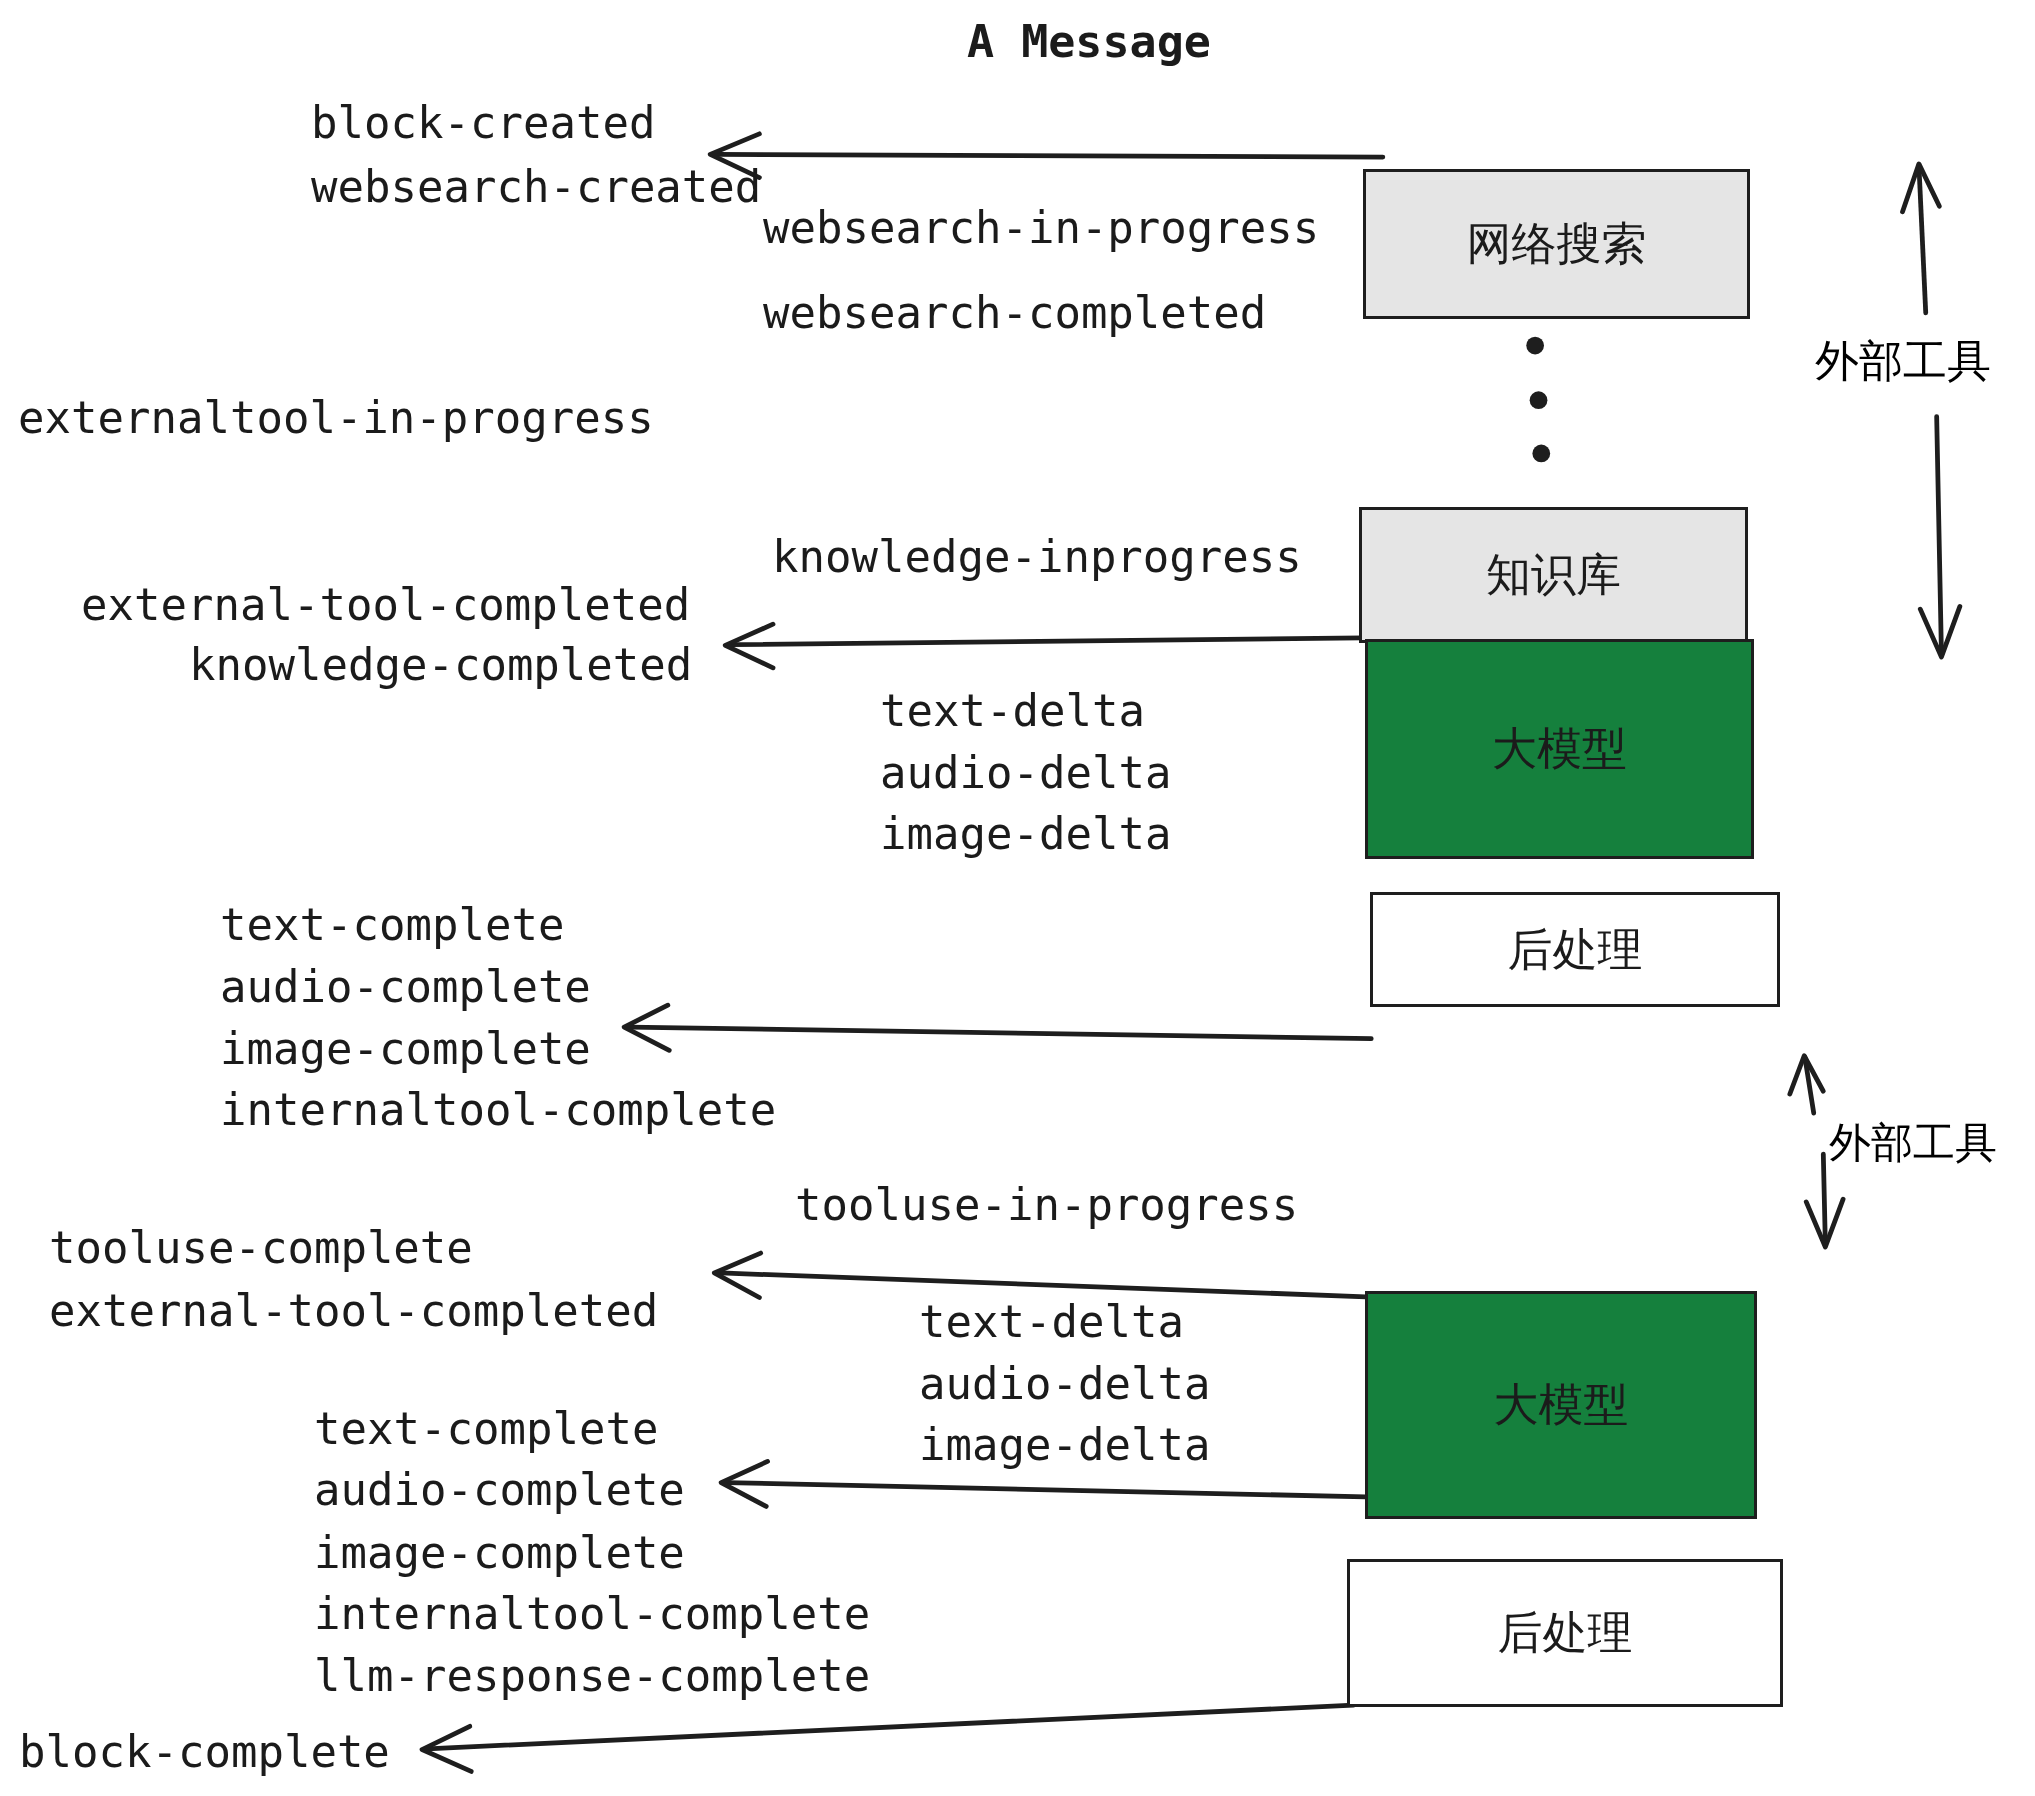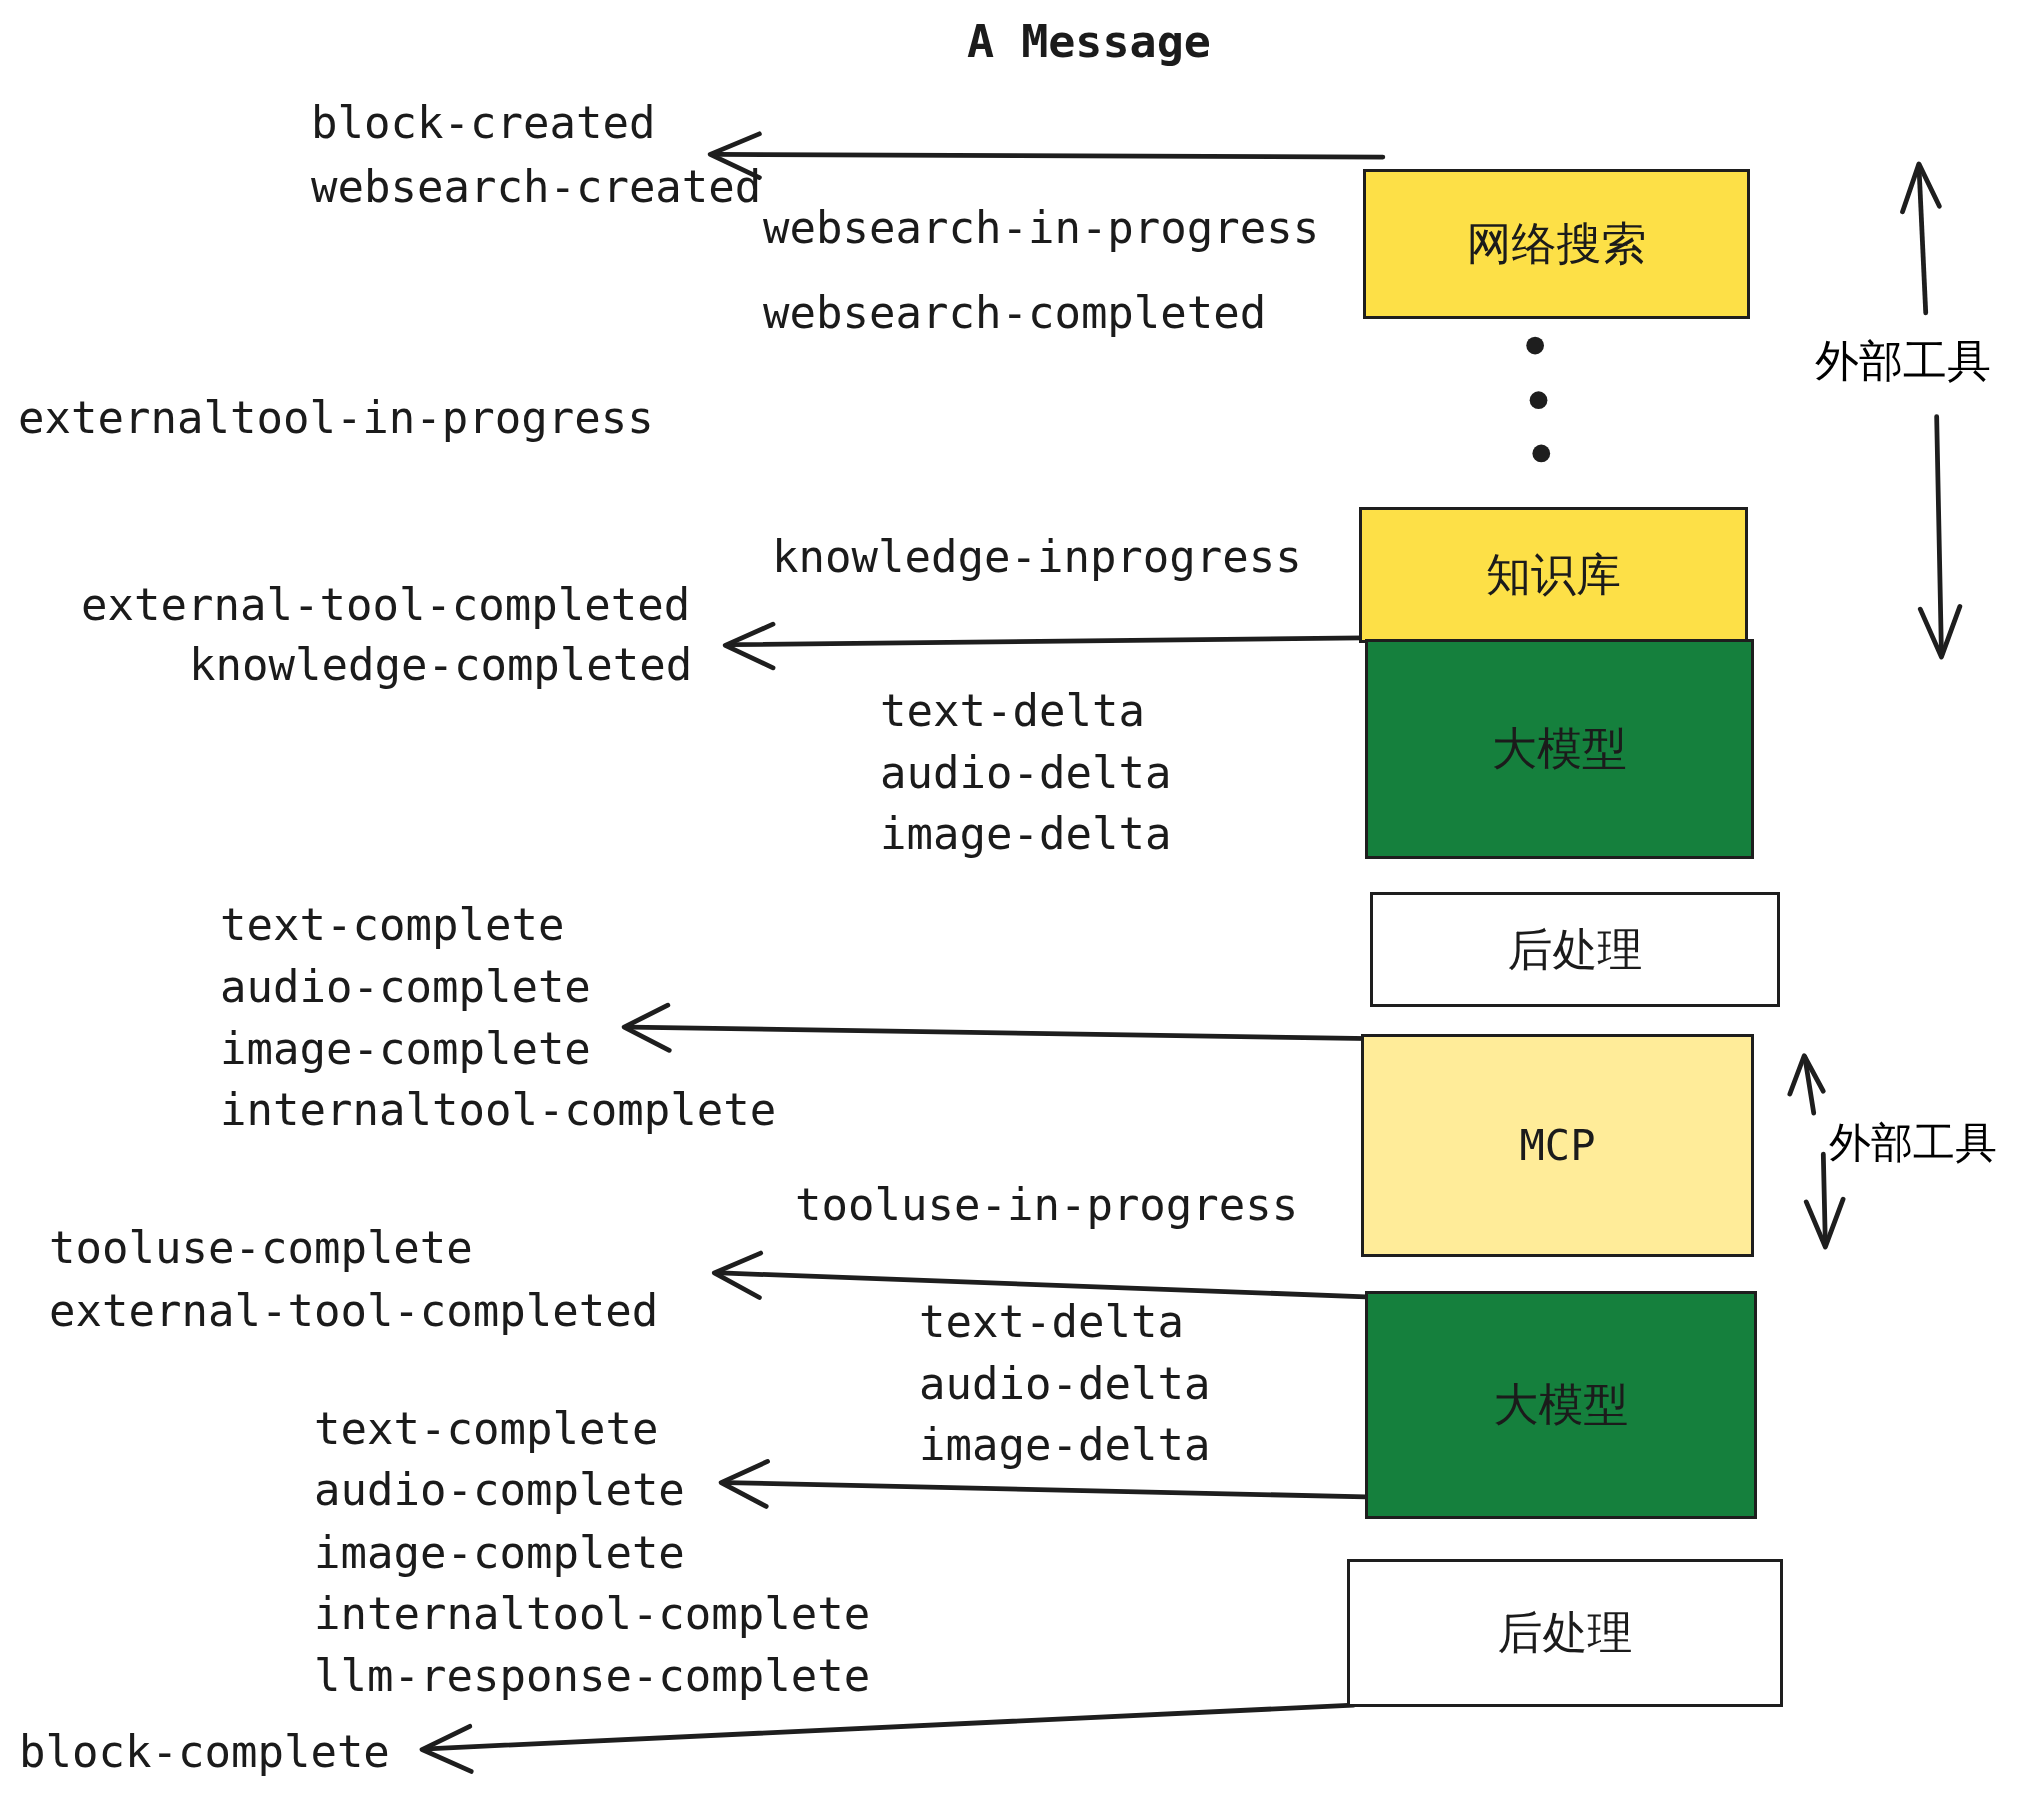--- a/index.html
+++ b/index.html
@@ -30,21 +30,21 @@
     position:absolute;
     box-sizing:border-box;
     border:3.4px solid #1e1e1e;
     display:flex;align-items:center;justify-content:center;
     font-family:"DejaVu Sans",sans-serif;
     font-size:45px;
     color:#1b1b1b;
     white-space:nowrap;
   }
   .box.mono{font-family:"DejaVu Sans Mono",monospace;font-size:42px;}
-  .pink{background:#fde047;}
+  .pink{background:#e5e5e5;}
   .green{background:#15803d;}
   .yellow{background:#ffec99;}
   .whitebg{background:#ffffff;}
   .side-label{
     position:absolute;
     font-family:"DejaVu Sans",sans-serif;
     font-size:44px;
     color:#000000;
     white-space:nowrap;
   }
@@ -131,23 +131,20 @@
   </div>
 
   <div class="box green" style="left:1365px;top:639px;width:389px;height:220px;">
     <span>大模型</span>
   </div>
 
   <div class="box whitebg" style="left:1370px;top:892px;width:410px;height:115px;">
     <span>后处理</span>
   </div>
 
-  <div class="box yellow mono" style="left:1361px;top:1034px;width:393px;height:223px;">
-    <span>MCP</span>
-  </div>
 
   <div class="box green" style="left:1365px;top:1291px;width:392px;height:228px;">
     <span>大模型</span>
   </div>
 
   <div class="box whitebg" style="left:1347px;top:1559px;width:436px;height:148px;">
     <span>后处理</span>
   </div>
 
   <div class="side-label" style="left:1815px;top:332px;">外部工具</div>

